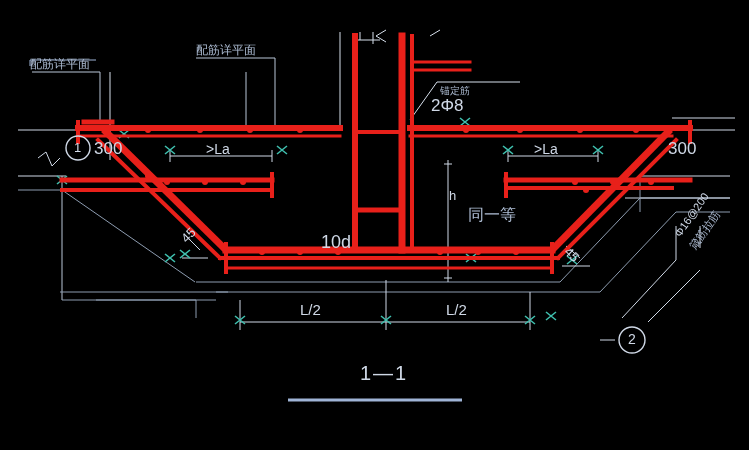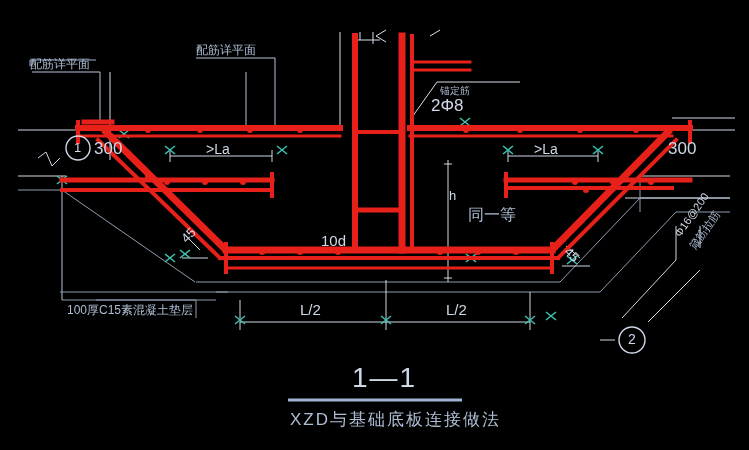--- a/index.html
+++ b/index.html
@@ -189,36 +189,34 @@
   <div class="lbl cn" style="left:196px;top:42px;font-size:12px;">配筋详平面</div>
   <div class="lbl dim" style="left:431px;top:60px;font-size:17px;margin-top:36px;">2Φ8</div>
   <div class="lbl cn" style="left:440px;top:84px;font-size:10px;">锚定筋</div>
 
   <div class="lbl dim" style="left:94px;top:139px;font-size:17px;">300</div>
   <div class="lbl dim" style="left:668px;top:139px;font-size:17px;">300</div>
 
   <div class="lbl dim" style="left:206px;top:141px;font-size:14px;">&gt;La</div>
   <div class="lbl dim" style="left:534px;top:141px;font-size:14px;">&gt;La</div>
 
-  <div class="lbl dim" style="left:321px;top:232px;font-size:15px;">10d</div>
+  <div class="lbl dim" style="left:321px;top:232px;font-size:18px;">10d</div>
 
   <div class="lbl dim" style="left:300px;top:301px;font-size:15px;">L/2</div>
   <div class="lbl dim" style="left:446px;top:301px;font-size:15px;">L/2</div>
 
   <div class="lbl dim" style="left:449px;top:188px;font-size:13px;">h</div>
 
   <div class="lbl cn" style="left:468px;top:205px;font-size:16px;">同一等</div>
 
   <div class="lbl dim" style="left:178px;top:235px;font-size:13px;transform:rotate(-45deg);transform-origin:left top;">45</div>
   <div class="lbl dim" style="left:572px;top:244px;font-size:13px;transform:rotate(45deg);transform-origin:left top;">45</div>
 
-  <div class="lbl cn" style="left:67px;top:302px;font-size:12px;">100厚C15素混凝土垫层</div>
 
   <div class="lbl dim" style="left:672px;top:232px;font-size:11px;transform:rotate(-55deg);transform-origin:left top;">Φ16@200</div>
   <div class="lbl cn" style="left:686px;top:244px;font-size:11px;transform:rotate(-55deg);transform-origin:left top;">箴筋拉筋</div>
 
   <div class="lbl dim" style="left:74px;top:140px;font-size:13px;">1</div>
   <div class="lbl dim" style="left:628px;top:331px;font-size:14px;">2</div>
 
-  <div class="lbl dim" style="left:352px;top:362px;font-size:28px;letter-spacing:2px;text-align:center;">1—1</div>
-  <div class="lbl cn" style="left:290px;top:408px;font-size:17px;letter-spacing:2px;">XZD与基础底板连接做法</div>
+  <div class="lbl dim" style="left:360px;top:362px;font-size:20px;letter-spacing:2px;text-align:center;">1—1</div>
 
 </div>
 
 </body></html>

